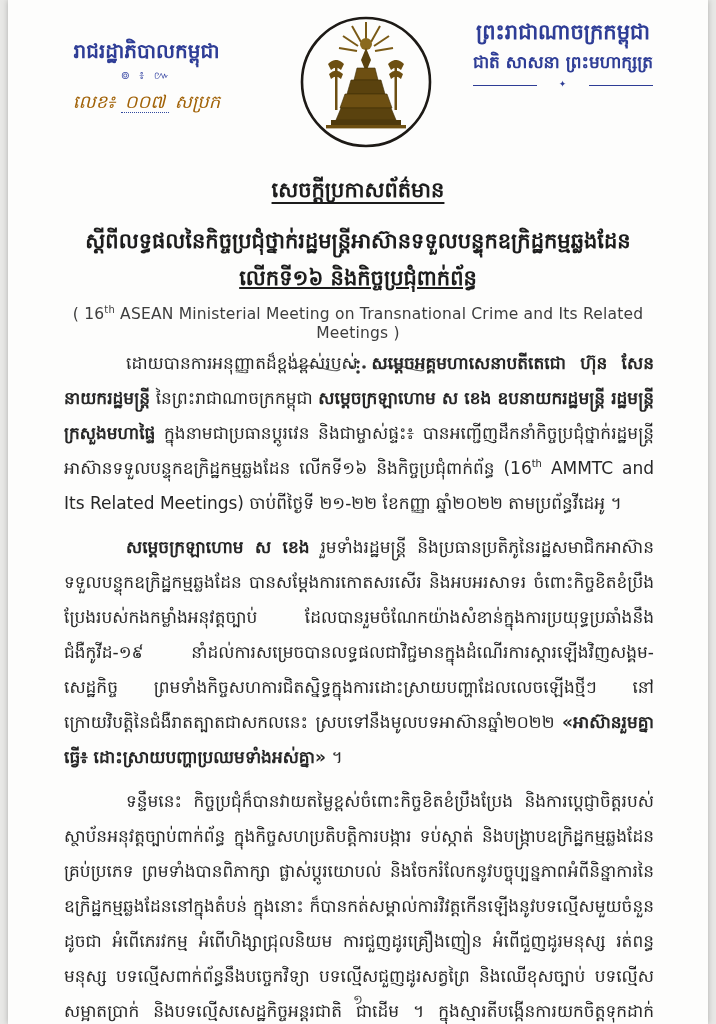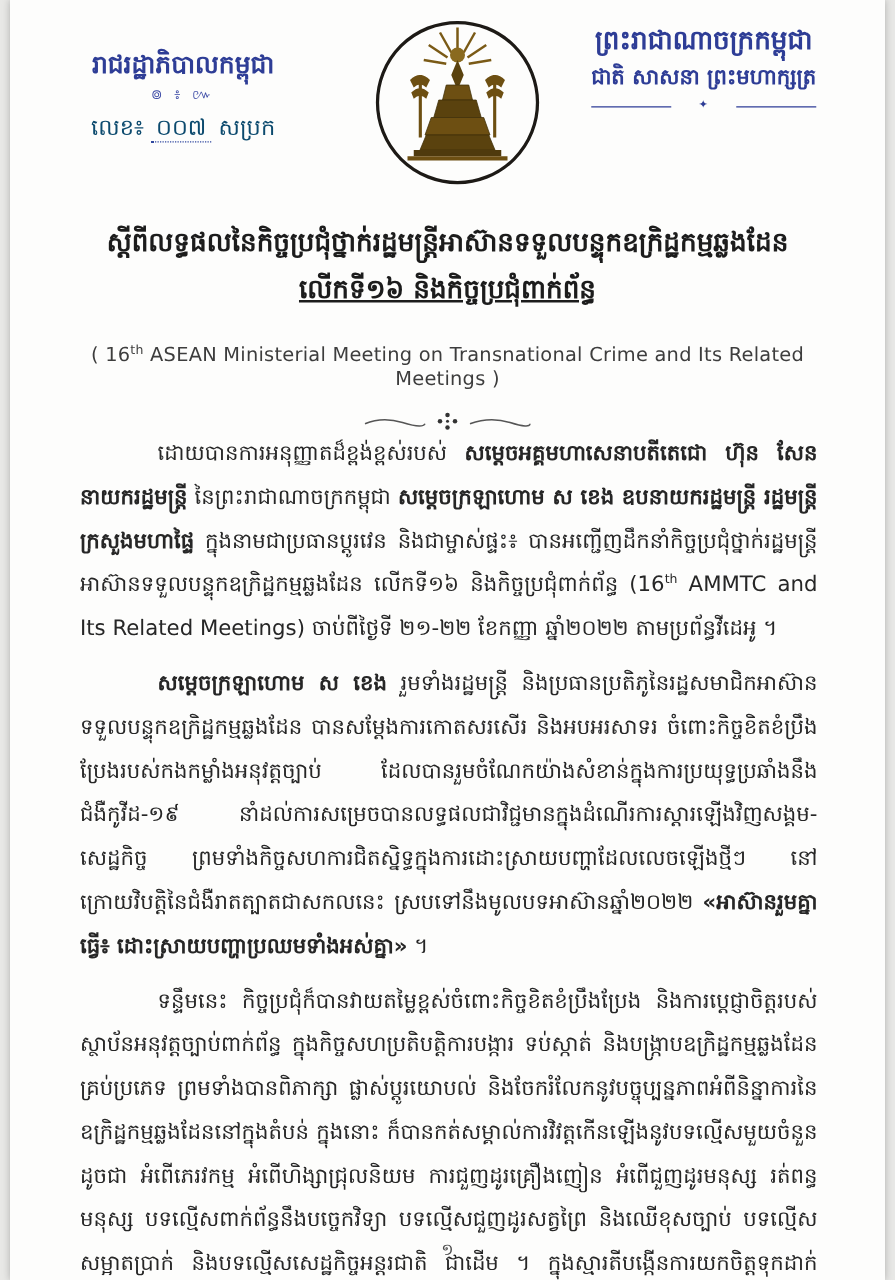--- a/index.html
+++ b/index.html
@@ -16,21 +16,21 @@
   
   .hdr{position:absolute;top:0;left:0;right:0;height:170px;}
   .hdr-left{
     position:absolute;top:36px;left:26px;width:225px;
     text-align:center;color:#2e3d96;
   }
   .hdr-left .l1{font-size:20px;font-weight:700;line-height:1.5;}
   .hdr-left .l2{font-size:19px;font-weight:700;line-height:1.4;}
   .hdr-left .orn{font-size:11px;letter-spacing:3px;color:#3a49a5;margin-top:2px;}
   .hdr-left .ref{
-    margin-top:6px;font-size:18px;color:#0c4a6e;
+    margin-top:6px;font-size:18px;font-style:italic;color:#a16207;
     white-space:nowrap;
   }
   .hdr-left .ref .num{border-bottom:1px dotted #30489f;padding:0 4px;}
   .hdr-right{
     position:absolute;top:16px;left:415px;width:280px;
     text-align:center;color:#2e3d96;
   }
   .hdr-right .l1{font-size:21px;font-weight:700;line-height:1.6;}
   .hdr-right .l2{font-size:17px;font-weight:600;line-height:1.5;}
   .hdr-right .rule{
@@ -41,21 +41,21 @@
   .hdr-right .rule .mid{
     position:absolute;left:50%;top:-2px;transform:translateX(-50%);
     font-size:9px;color:#2e3d96;letter-spacing:1px;white-space:nowrap;
   }
   .emblem{position:absolute;top:8px;left:287px;width:142px;height:148px;}
   
   .titleblock{position:absolute;top:176px;left:40px;right:40px;text-align:center;color:#1c1c1c;}
   .t1{font-size:21px;font-weight:700;text-decoration:underline;text-underline-offset:5px;margin-bottom:16px;}
   .t2{font-size:21px;font-weight:700;line-height:1.8;}
   .t3{font-size:21px;font-weight:700;line-height:1.7;text-decoration:underline;}
-  .ten{font-size:15.5px;color:#3d3d3d;margin-top:26px;letter-spacing:.2px;}
+  .ten{font-size:15.5px;color:#3d3d3d;margin-top:8px;letter-spacing:.2px;}
   .ten sup{font-size:10px;}
   .orn-divider{margin-top:16px;height:18px;}
   
   .bodyblock{
     position:absolute;top:346px;left:56px;width:606px;
     font-size:17px;line-height:35px;text-align:justify;color:#262626;
   }
   .bodyblock p{margin:0 16px 9px 0;text-indent:62px;}
   .bodyblock .b{font-weight:700;}
   .bodyblock sup{font-size:10px;line-height:0;}
@@ -125,20 +125,21 @@
       <div class="l2">ជាតិ សាសនា ព្រះមហាក្សត្រ</div>
       <div class="rule">
         <span class="ln a"></span>
         <span class="mid">✦</span>
         <span class="ln b"></span>
       </div>
     </div>
   </div>
 
   <div class="titleblock">
+    <div class="t1">សេចក្តីប្រកាសព័ត៌មាន</div>
     <div class="t2">ស្តីពីលទ្ធផលនៃកិច្ចប្រជុំថ្នាក់រដ្ឋមន្ត្រីអាស៊ានទទួលបន្ទុកឧក្រិដ្ឋកម្មឆ្លងដែន</div>
     <div class="t3">លើកទី១៦ និងកិច្ចប្រជុំពាក់ព័ន្ធ</div>
     <div class="ten"><span>( 16</span><sup>th</sup><span> ASEAN Ministerial Meeting on Transnational Crime and Its Related Meetings )</span></div>
     <div class="orn-divider">
       <svg viewBox="0 0 140 18" width="140" height="18" aria-hidden="true">
         <path d="M4 11 Q18 5 34 10 T52 11" fill="none" stroke="#555" stroke-width="1.2"></path>
         <path d="M88 11 Q104 5 120 10 T136 11" fill="none" stroke="#555" stroke-width="1.2"></path>
         <g fill="#333">
           <circle cx="70" cy="4" r="1.8"></circle>
           <circle cx="70" cy="14" r="1.8"></circle>

